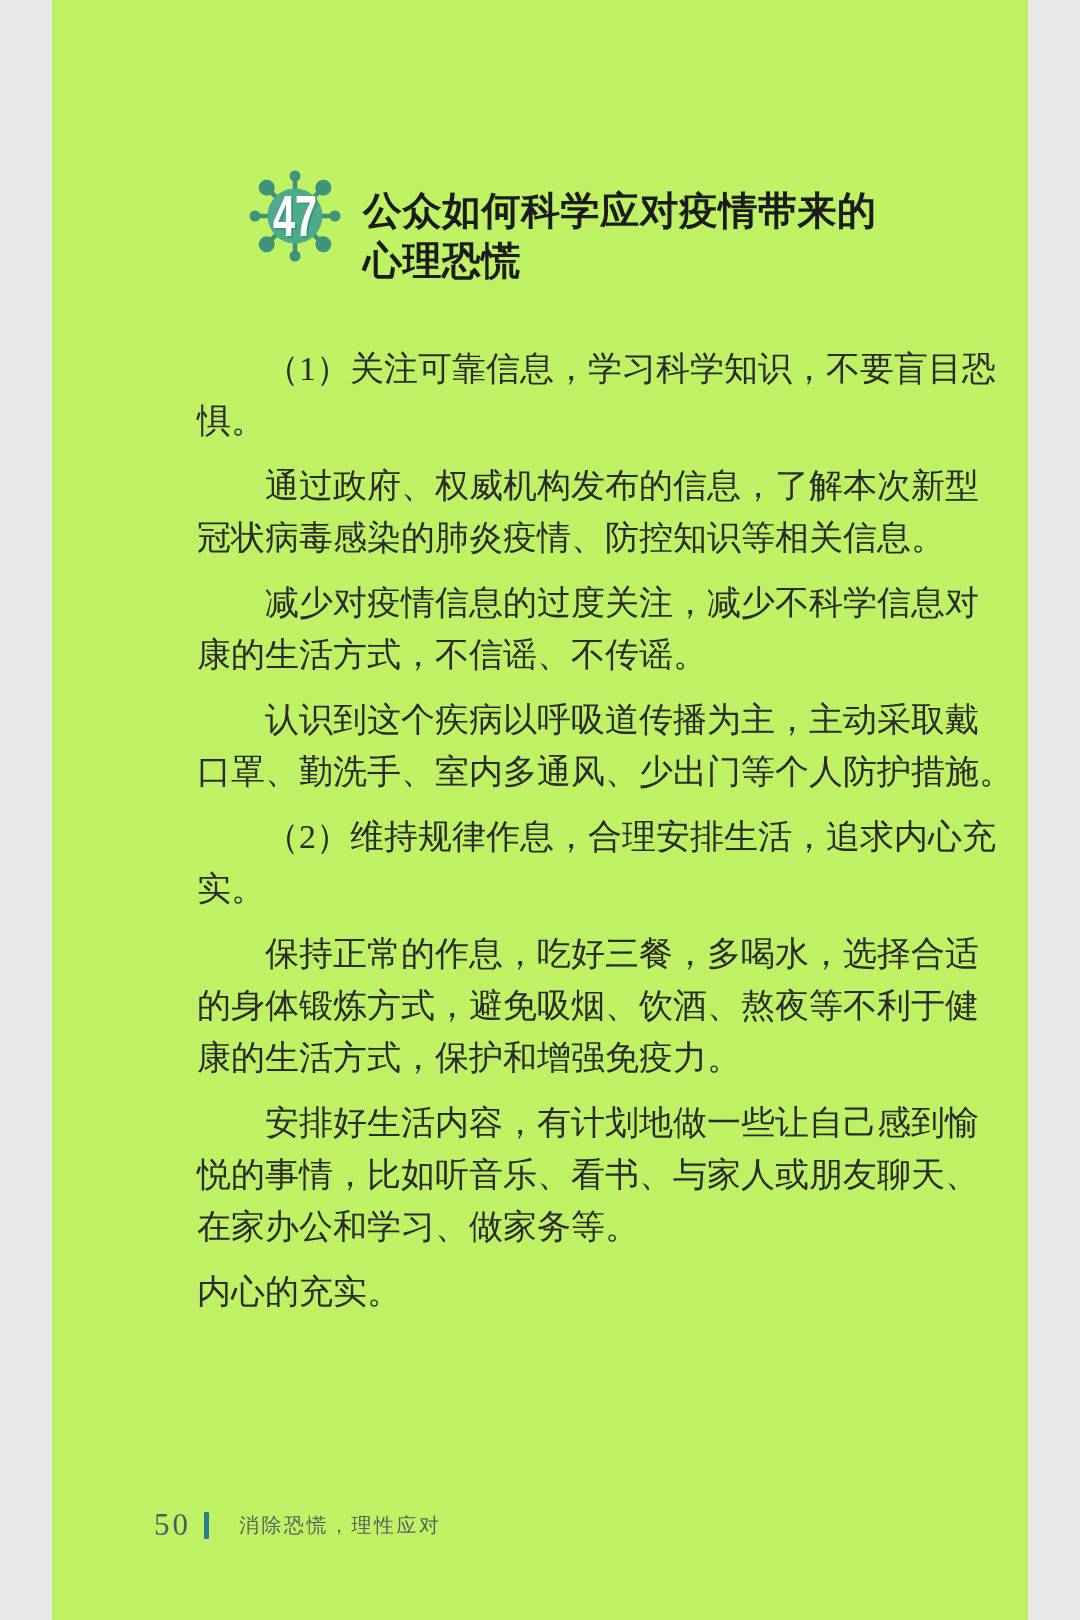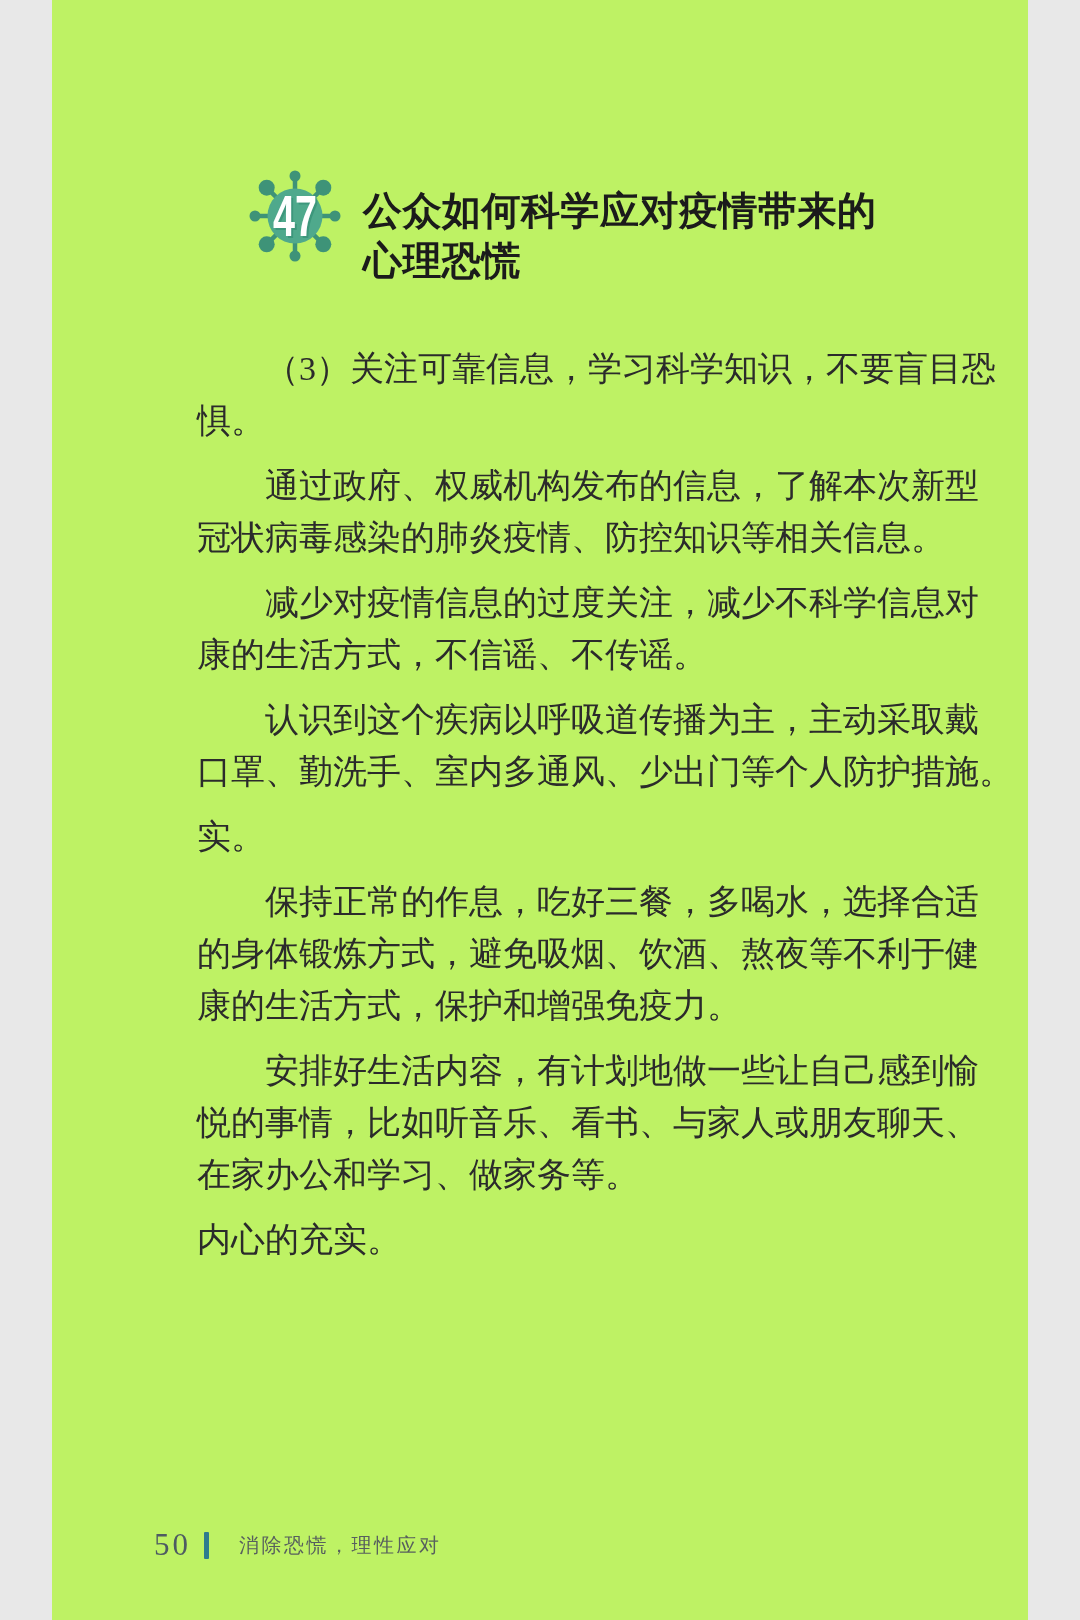--- a/index.html
+++ b/index.html
@@ -41,21 +41,21 @@
   .para { margin:0 0 13px 0; font-size:34px; }
   .ln {
     display:block; height:52px; line-height:52px;
     white-space:nowrap;
   }
   .ln.first { padding-left:68px; }
 
   
   .page-footer {
     position:absolute; left:102px; top:1506px; height:38px;
-    display:flex; align-items:center;margin-top:20px;
+    display:flex; align-items:center;
   }
   .page-number {
     font-family:"Liberation Serif","DejaVu Serif",serif;
     font-size:31px; color:#4e5b62; letter-spacing:3px;
   }
   .footer-divider {
     width:5px; height:27px; border-radius:1px;
     background:var(--footer-bar,#2d7c8e);
     margin-left:13px; margin-right:30px;
   }
@@ -95,36 +95,37 @@
     <text class="badge-num" x="52" y="72" text-anchor="middle" textLength="44" lengthAdjust="spacingAndGlyphs">47</text>
   </svg>
 
   <h1 class="chapter-title">
     <span>公众如何科学应对疫情带来的</span>
     <span>心理恐慌</span>
   </h1>
 
   <div class="body-text">
     <p class="para">
-      <span class="ln first">（3）关注可靠信息，学习科学知识，不要盲目恐</span>
+      <span class="ln first">（1）关注可靠信息，学习科学知识，不要盲目恐</span>
       <span class="ln">惧。</span>
     </p>
     <p class="para">
       <span class="ln first">通过政府、权威机构发布的信息，了解本次新型</span>
       <span class="ln">冠状病毒感染的肺炎疫情、防控知识等相关信息。</span>
     </p>
     <p class="para">
       <span class="ln first">减少对疫情信息的过度关注，减少不科学信息对</span>
       <span class="ln">康的生活方式，不信谣、不传谣。</span>
     </p>
     <p class="para">
       <span class="ln first">认识到这个疾病以呼吸道传播为主，主动采取戴</span>
       <span class="ln">口罩、勤洗手、室内多通风、少出门等个人防护措施。</span>
     </p>
     <p class="para">
+      <span class="ln first">（2）维持规律作息，合理安排生活，追求内心充</span>
       <span class="ln">实。</span>
     </p>
     <p class="para">
       <span class="ln first">保持正常的作息，吃好三餐，多喝水，选择合适</span>
       <span class="ln">的身体锻炼方式，避免吸烟、饮酒、熬夜等不利于健</span>
       <span class="ln">康的生活方式，保护和增强免疫力。</span>
     </p>
     <p class="para">
       <span class="ln first">安排好生活内容，有计划地做一些让自己感到愉</span>
       <span class="ln">悦的事情，比如听音乐、看书、与家人或朋友聊天、</span>

